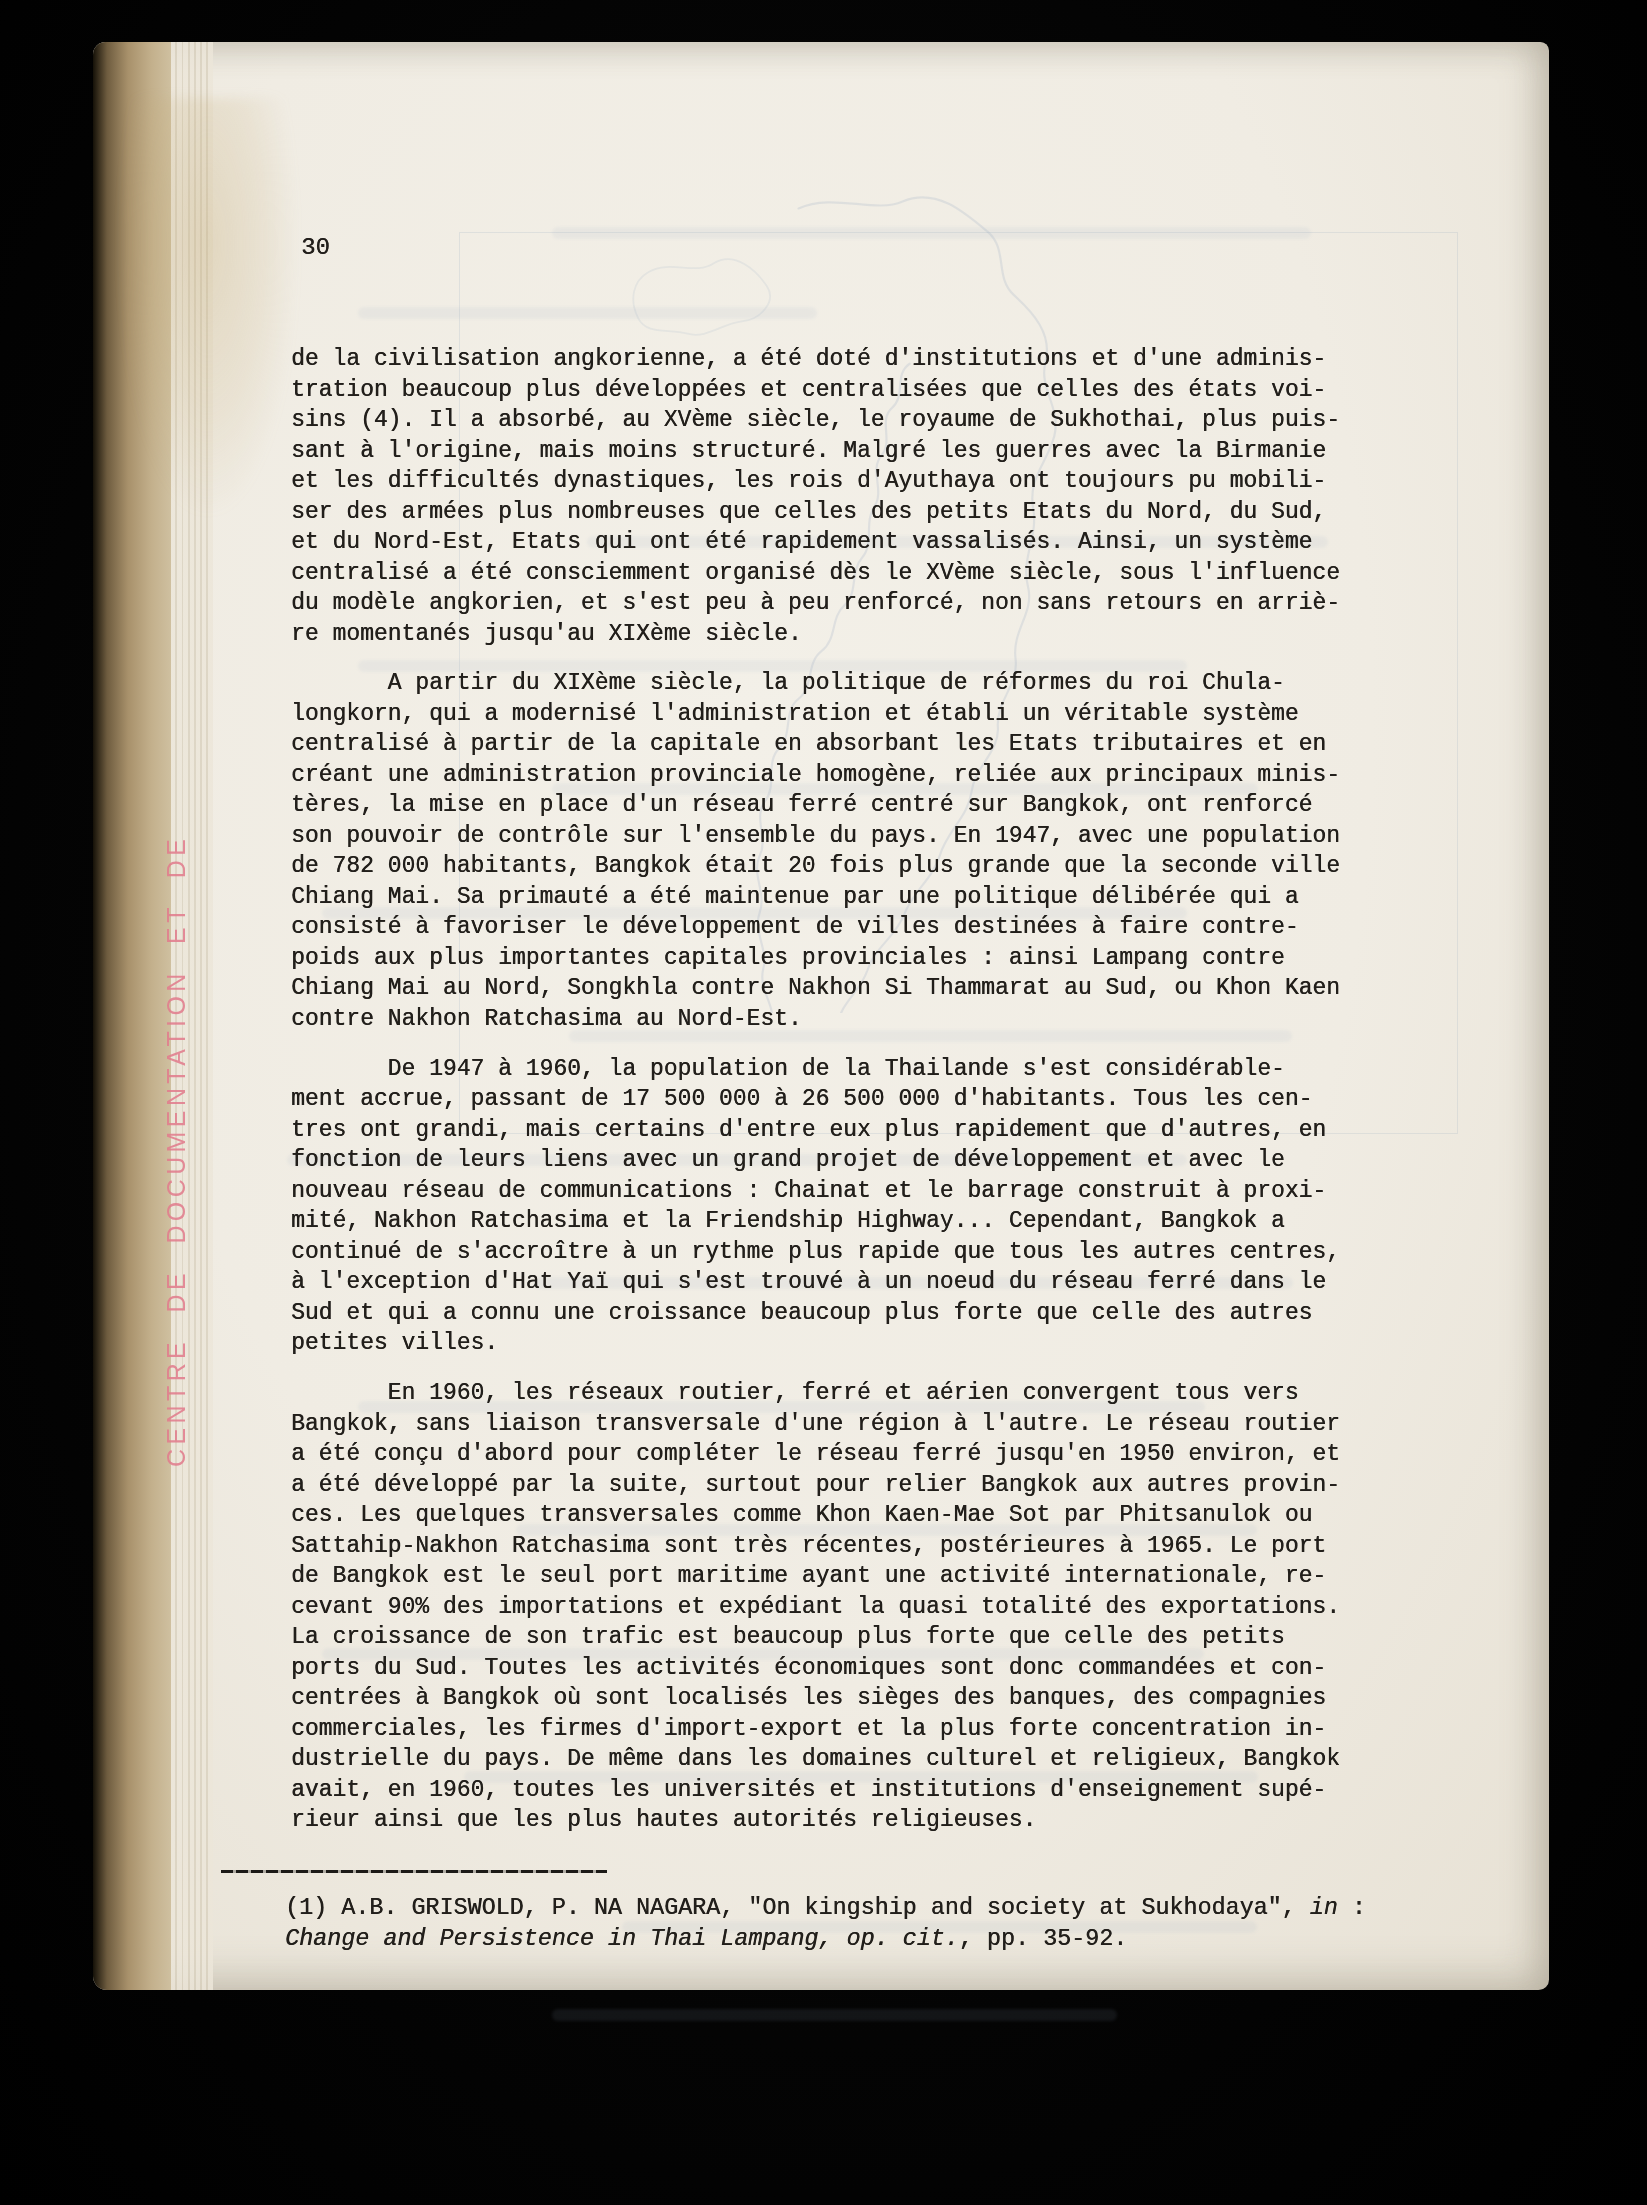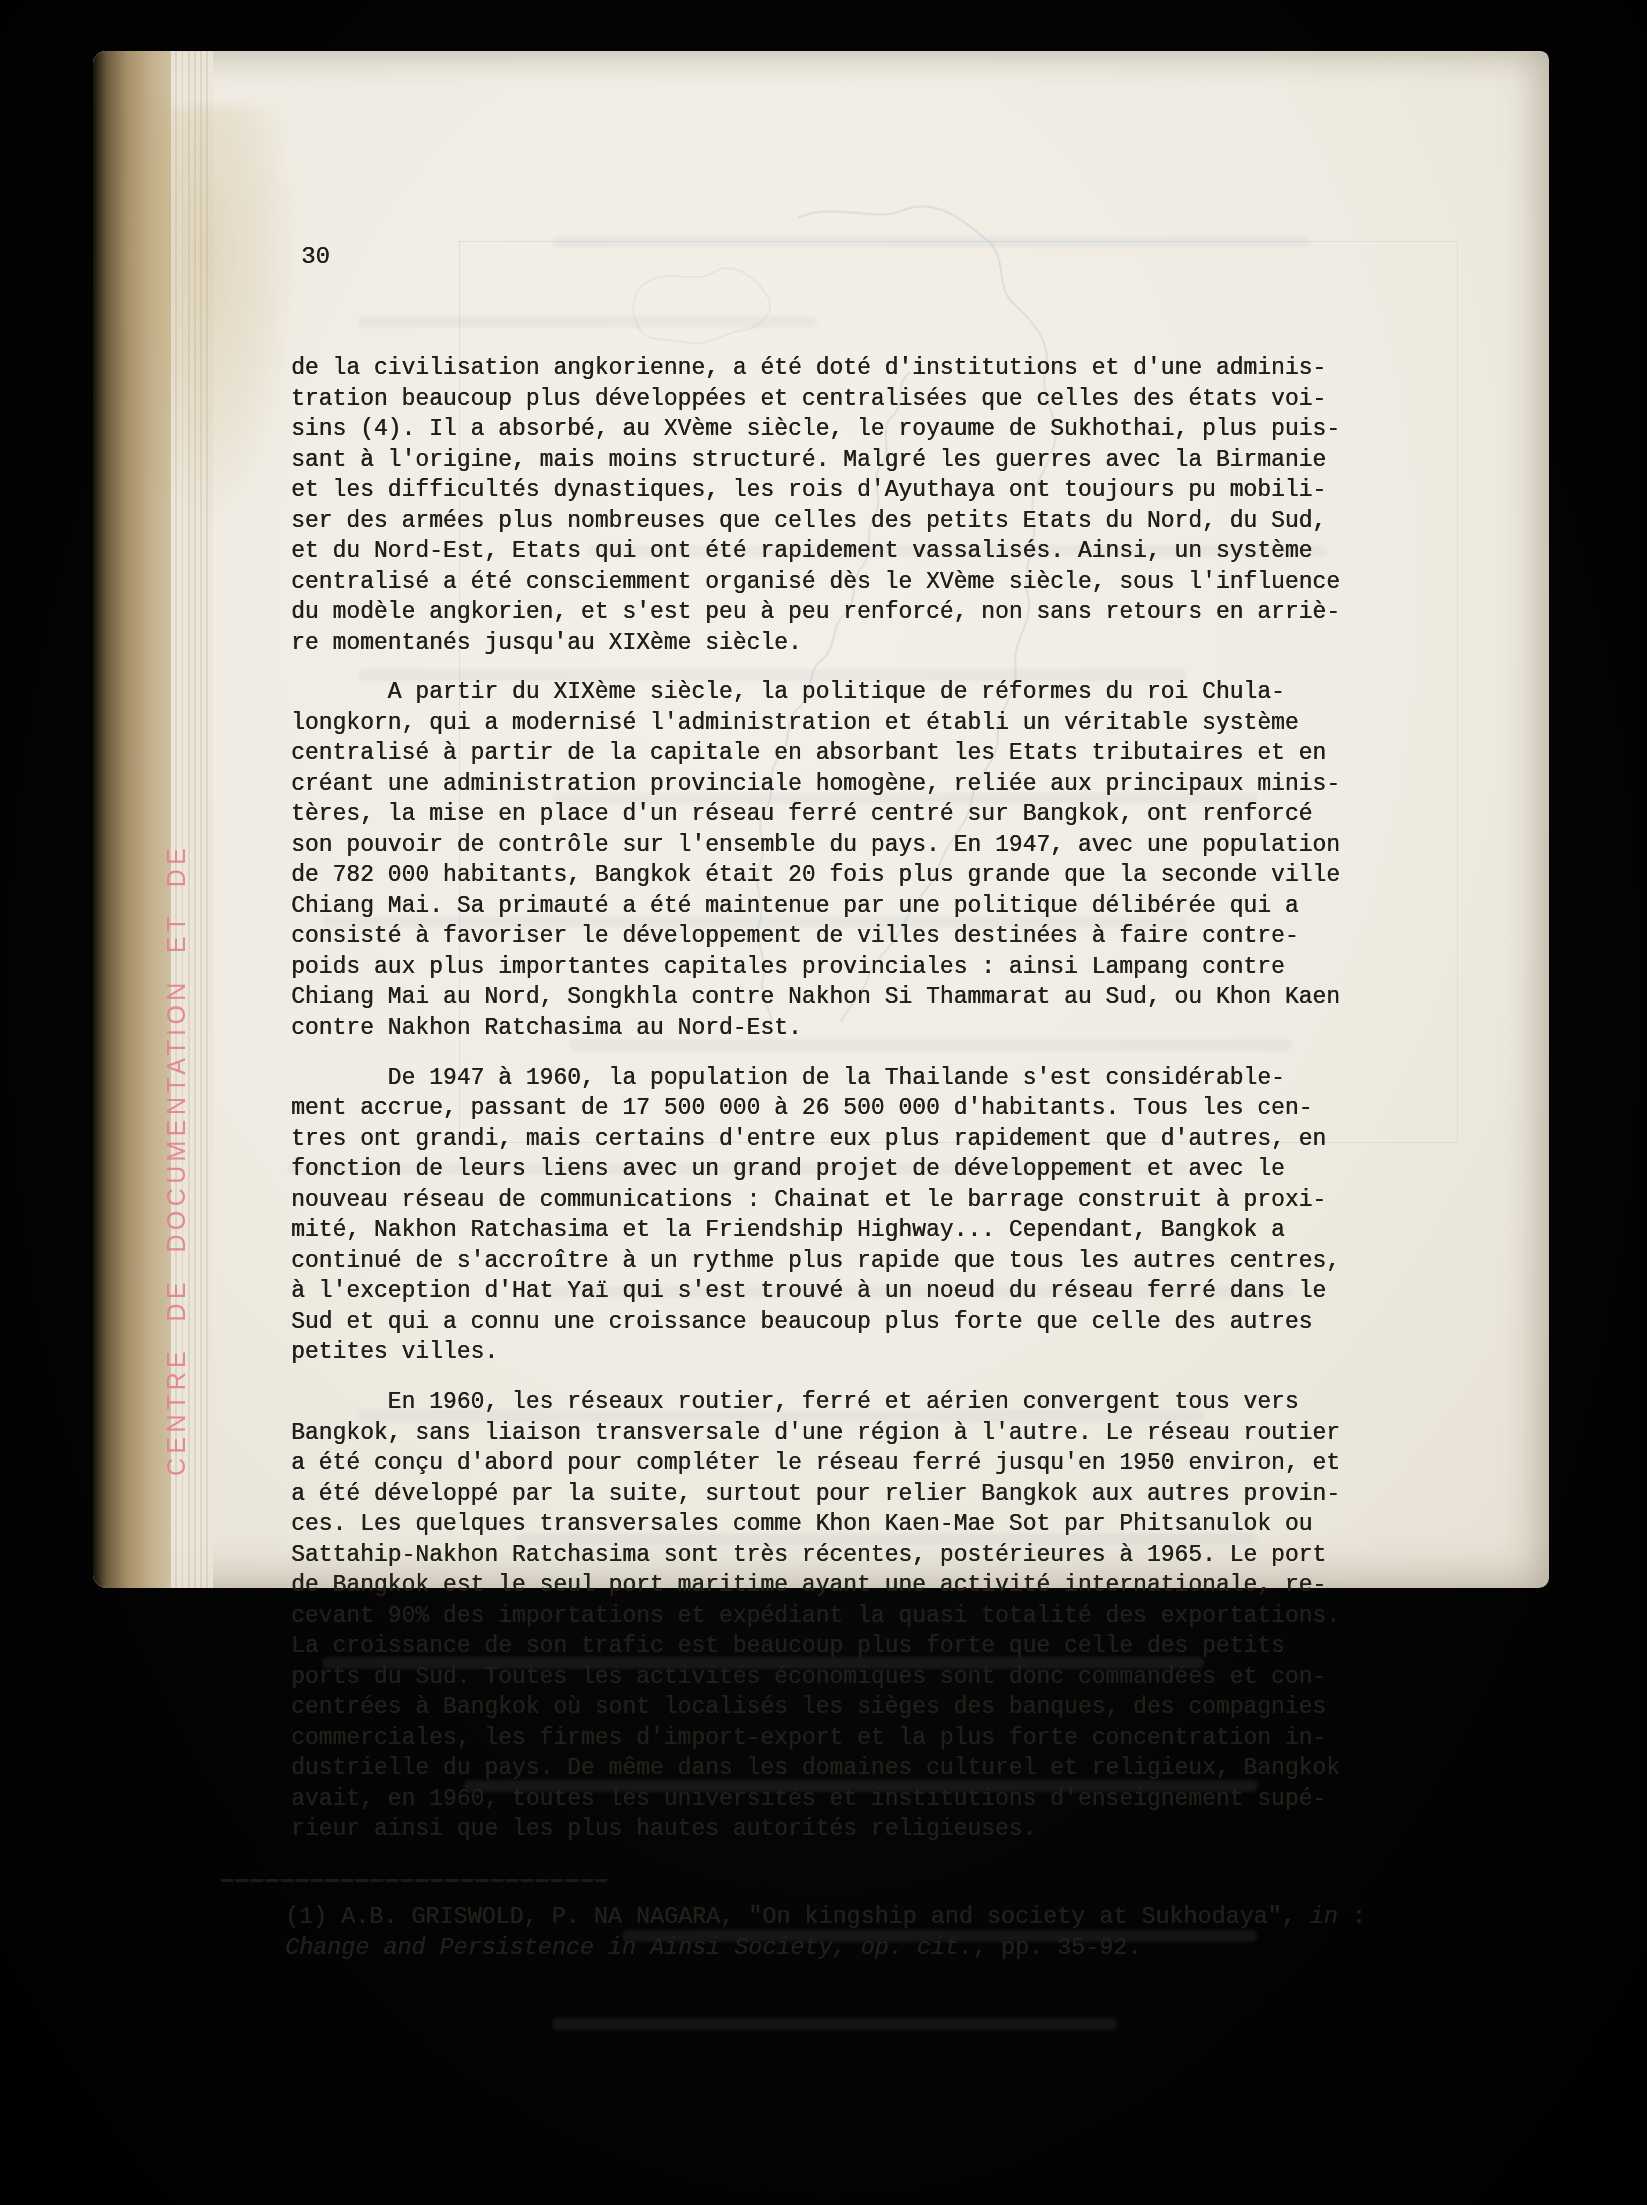--- a/index.html
+++ b/index.html
@@ -3,21 +3,21 @@
 <meta charset="utf-8">
 <style>
   html,body{margin:0;padding:0;}
   body{
     width:1648px;height:2206px;position:relative;overflow:hidden;
     background:var(--c-background,#060606);
     font-family:"Liberation Mono","DejaVu Sans Mono",monospace;
   }
   .stage{position:absolute;inset:0;background:radial-gradient(ellipse at 50% 45%, #0b0b0b 0%, #030303 70%, #000 100%);}
   .paper{
-    position:absolute;left:93px;top:51px;width:1456px;height:1537px;
+    position:absolute;left:93px;top:42px;width:1456px;height:1948px;
     background:radial-gradient(ellipse at 45% 35%, #f3f0e8 0%, var(--c-paper,#efebe2) 55%, #e7e1d4 100%);
     border-radius:12.4px 8.8px 10.6px 14px;
     box-shadow:inset -16px 0 34px rgba(120,110,90,.22),
                inset 0 -19.4px 37px rgba(120,110,90,.16),
                inset 0 12.4px 26.5px rgba(130,120,100,.14);
   }
   .edge-tan{
     position:absolute;left:0;top:0;bottom:0;width:78px;
     background:linear-gradient(90deg,#151108 0%,#6e5c3f 18%,var(--c-page_edge_tan,#a8916b) 45%,#c3b08c 75%,#cfc0a0 100%);
     border-radius:12.4px 0 0 14px;
@@ -166,17 +166,17 @@
 ports du Sud. Toutes les activités économiques sont donc commandées et con-
 centrées à Bangkok où sont localisés les sièges des banques, des compagnies
 commerciales, les firmes d'import-export et la plus forte concentration in-
 dustrielle du pays. De même dans les domaines culturel et religieux, Bangkok
 avait, en 1960, toutes les universités et institutions d'enseignement supé-
 rieur ainsi que les plus hautes autorités religieuses.</div>
     </div>
 
     <div class="rule"></div>
     <div class="footnote"><span>(1) A.B. GRISWOLD, P. NA NAGARA, "On kingship and society at Sukhodaya", </span><span class="it">in</span><span> :
-</span><span class="it">Change and Persistence in Ainsi Society, op. cit.</span><span>, pp. 35-92.</span></div>
+</span><span class="it">Change and Persistence in Thai Lampang, op. cit.</span><span>, pp. 35-92.</span></div>
 
   </div>
 </div>
 
 
 </body></html>

